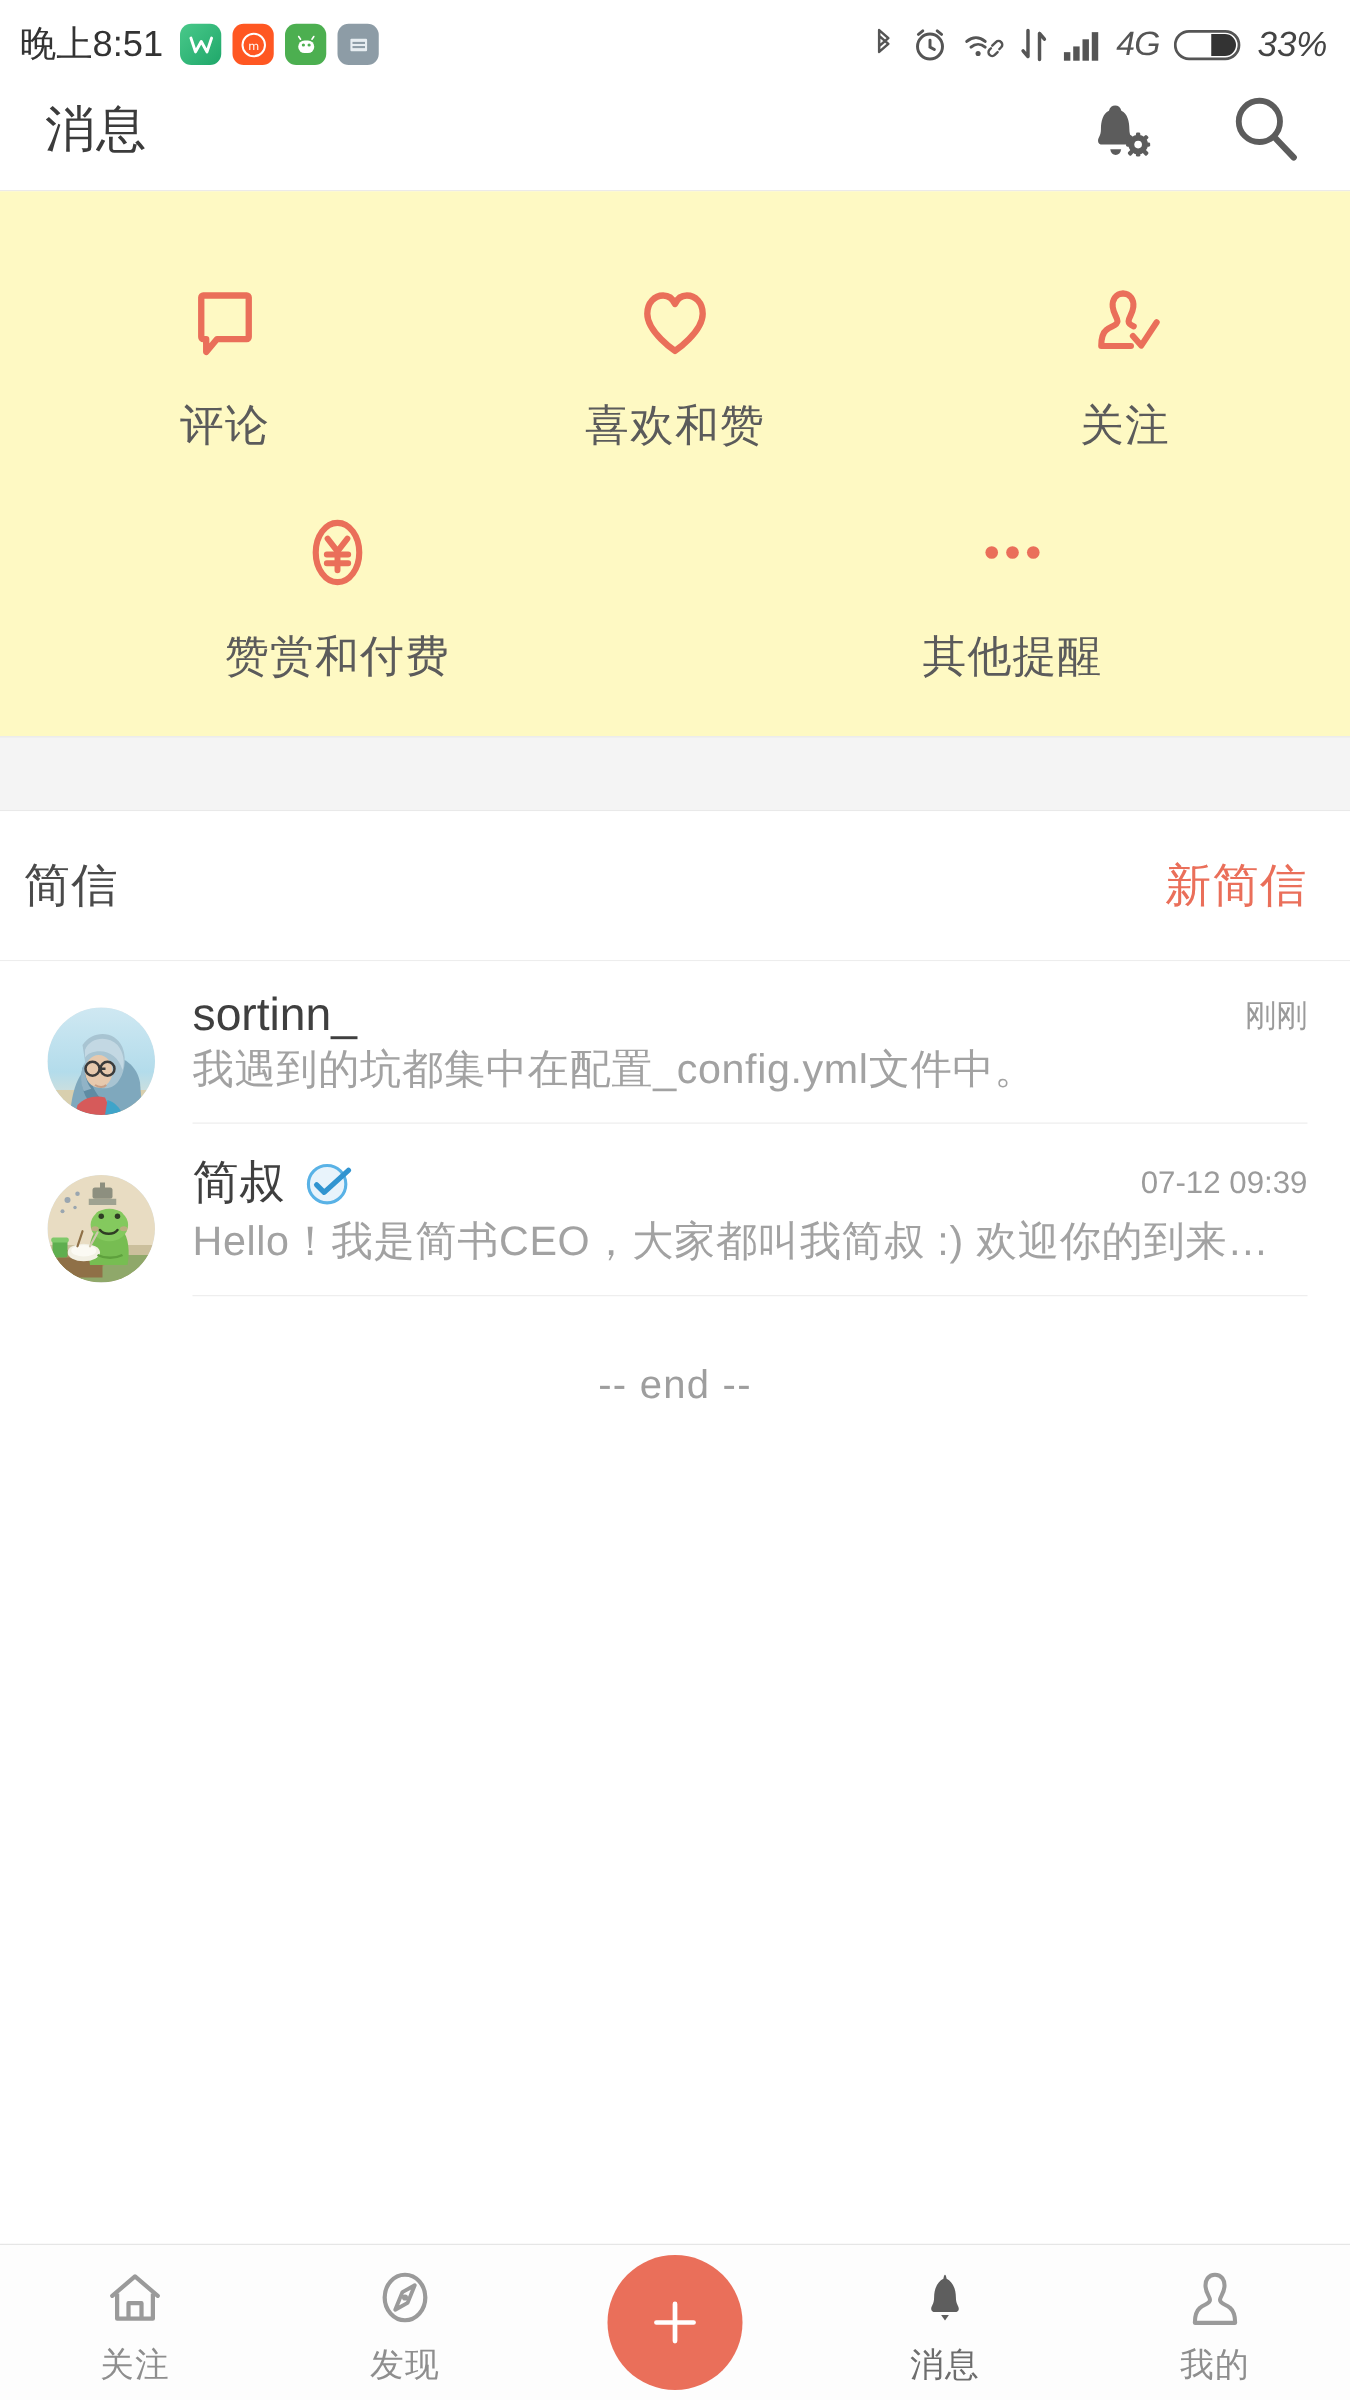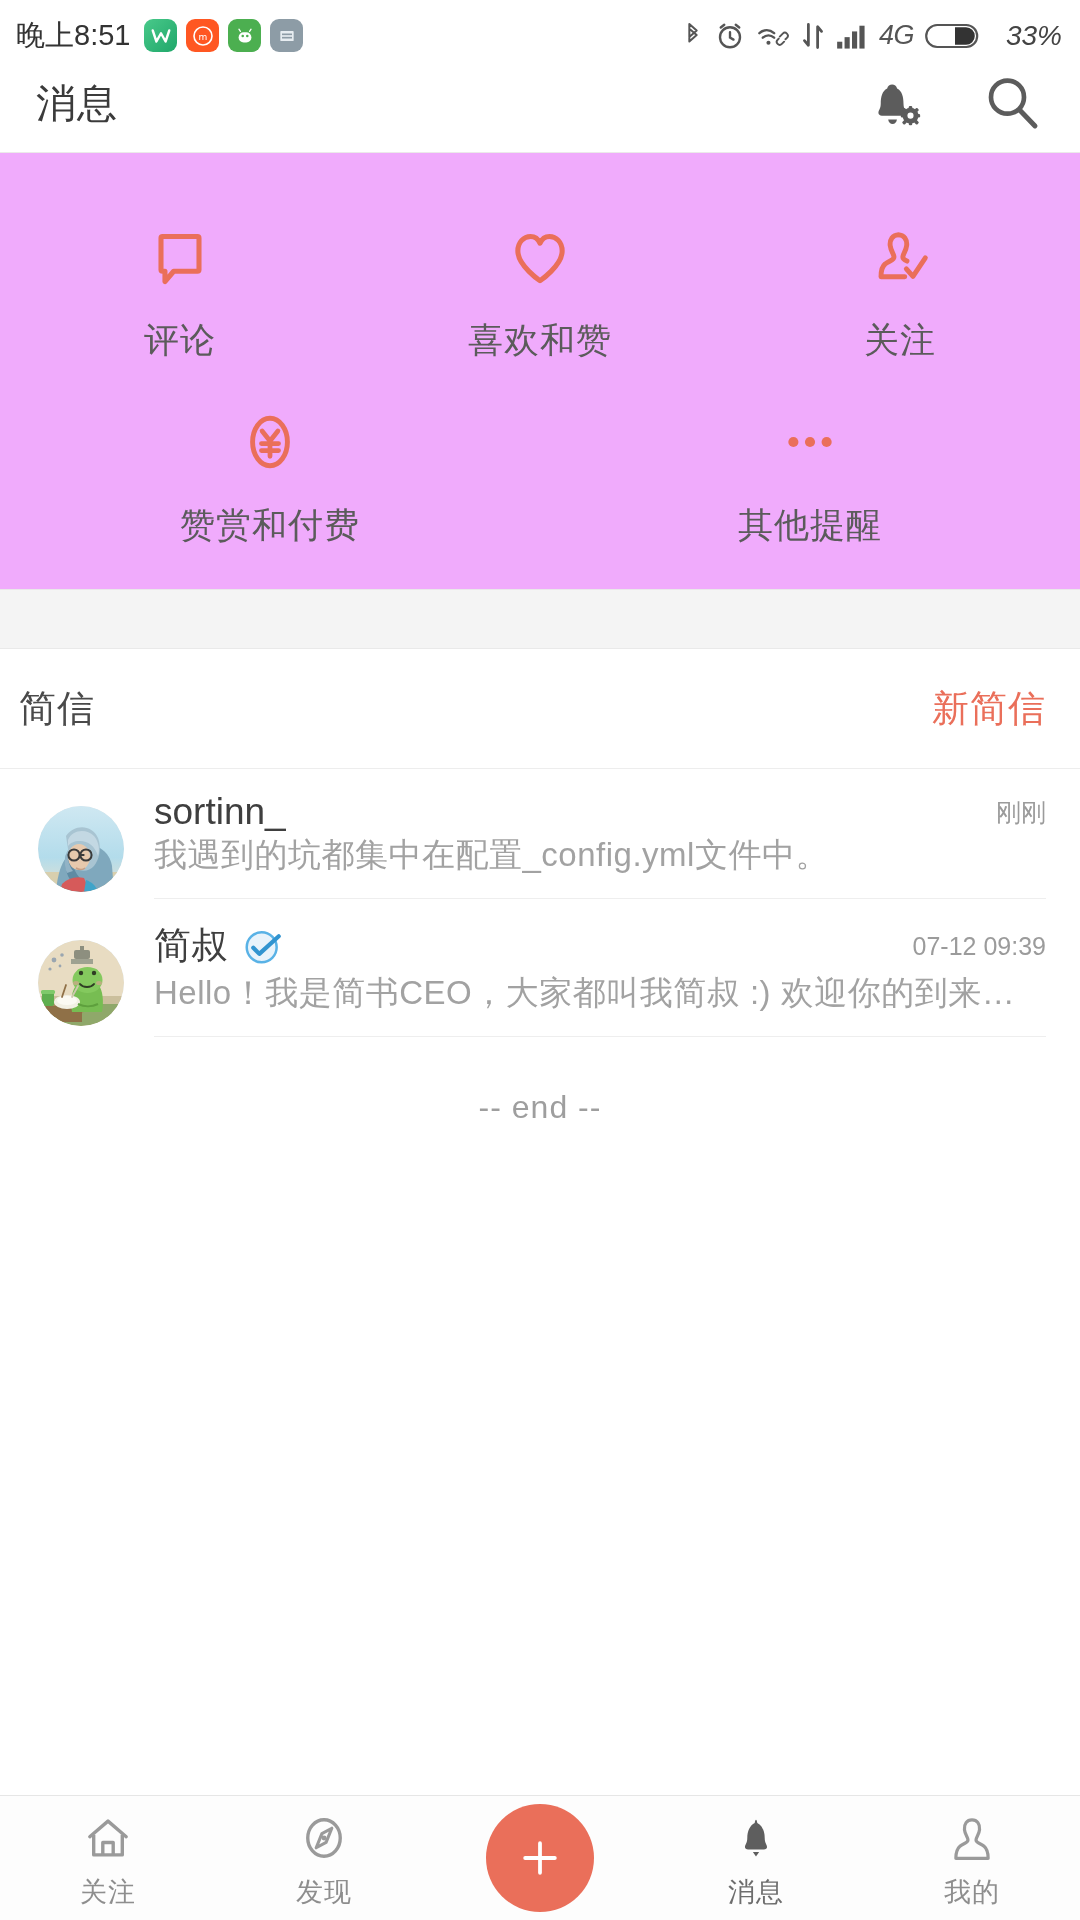--- a/index.html
+++ b/index.html
@@ -17,36 +17,36 @@
     padding:16px 18px 0 16px; background:#fff;
   }
   .sb-time { font-size:29px; color:#333; letter-spacing:0px; white-space:nowrap; }
   .sb-apps { display:flex; align-items:center; gap:9px; margin-left:14px; }
   .appicon { width:33px; height:33px; border-radius:9px; display:flex; align-items:center; justify-content:center; }
   .appicon svg { display:block; }
   .sb-spacer { flex:1 1 auto; }
   .sb-right { display:flex; align-items:center; gap:11px;font-style:italic; }
   .sb-right svg { display:block; }
   .sb-4g { font-size:27px; color:#555; letter-spacing:-0.5px; }
-  .sb-batt { font-size:28px; color:#444; margin-left:16px; }
+  .sb-batt { font-size:28px; color:#444; margin-left:2px; }
 
   
   .header {
     height:98px; flex:0 0 98px; display:flex; align-items:center;
     padding:0 34px 0 36px; background:#fff;
     border-bottom:1px solid #eceaea;
   }
   .header-title { font-size:40px; color:#3b3b3b; letter-spacing:1px; }
   .header-spacer { flex:1 1 auto; }
   .header-actions { display:flex; align-items:center; gap:52px; }
   .hicon { display:flex; align-items:center; justify-content:center; }
 
   
   .grid {
-    background:#f0abfc; padding:40px 0 26px 0;
+    background:#fef9c3; padding:40px 0 26px 0;
     display:flex; flex-direction:column;
   }
   .grid-row { display:flex; }
   .grid-cell {
     flex:1 1 0; display:flex; flex-direction:column; align-items:center;
     padding:22px 0 14px 0;
   }
   .grid-icon { height:84px; display:flex; align-items:center; justify-content:center; }
   .grid-label { margin-top:18px; font-size:35px; color:#5b5b5b; letter-spacing:1px; }
 

